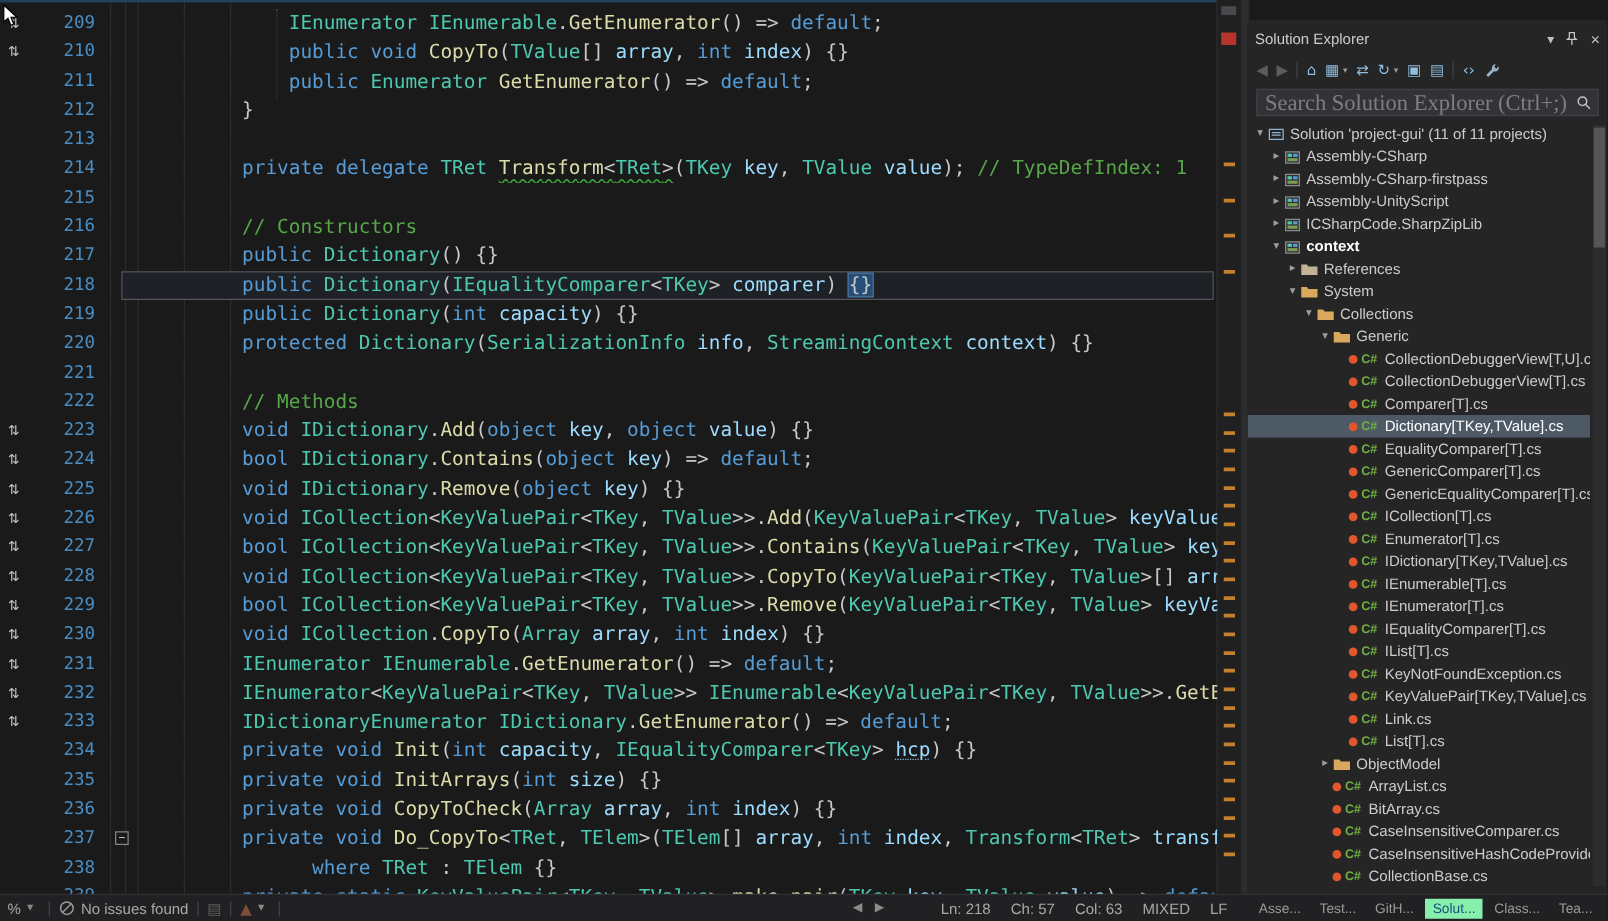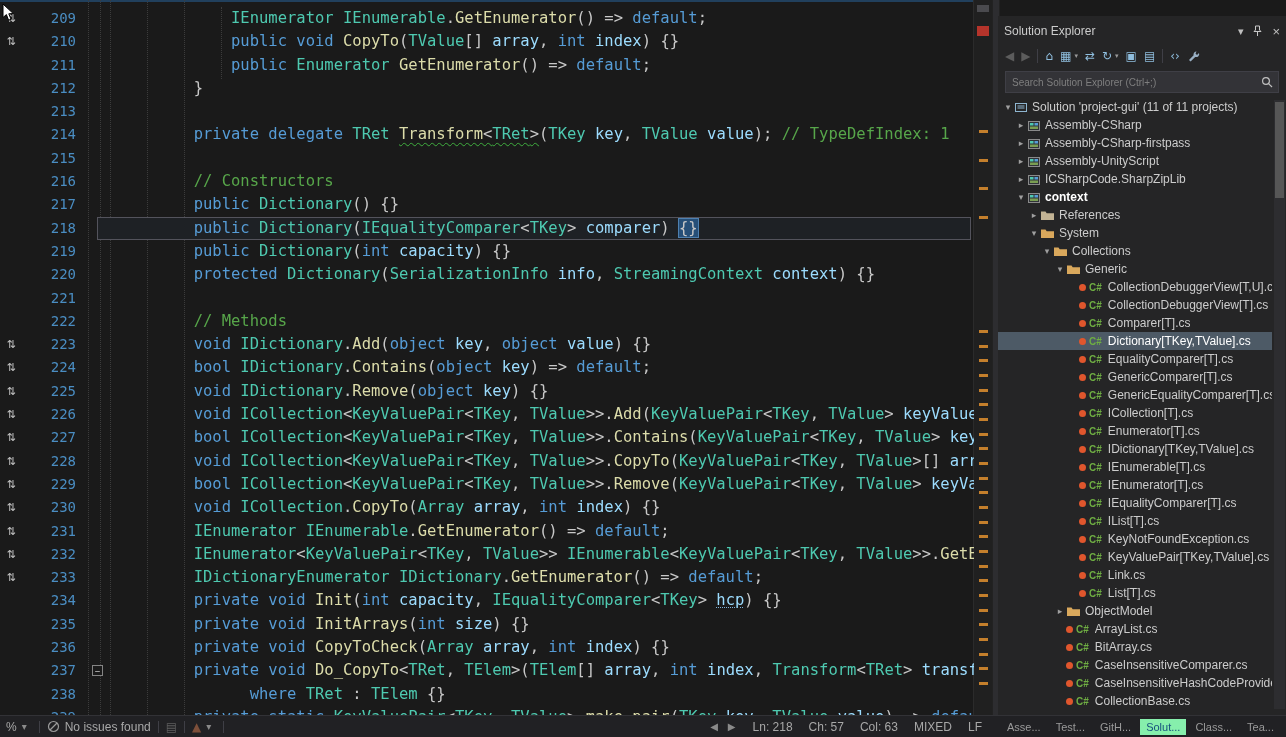--- a/index.html
+++ b/index.html
@@ -38,21 +38,21 @@
   .sb-title{height:26px;display:flex;align-items:center;padding:2px 6px 0 6px;}
   .sb-title .t{flex:1;color:#cccccc;}
   .sb-title .ic{color:#c0c0c0;margin-left:9px;font-size:11px;cursor:default;display:flex;align-items:center;}
   .sb-tools{height:24px;display:flex;align-items:center;gap:7px;padding:0 7px;}
   .sb-tools .ic{font-size:12px;color:#8fbede;display:flex;align-items:center;font-family:"DejaVu Sans",sans-serif;}
   .sb-tools .ic.dim{color:#5c5c5c;}
   .sb-tools .dd{font-size:7px;color:#9a9a9a;margin-left:-4px;}
   .tb-sep{width:1px;height:14px;background:#3f3f46;}
   .sb-search{margin:3px 7px 4px 7px;height:22px;position:relative;}
   .sb-search input{width:100%;height:22px;box-sizing:border-box;background:#333337;border:1px solid #3f3f46;color:#cccccc;
-    font-family:Liberation Sans, sans-serif;font-size:10px;padding:2px 24px 2px 6px;outline:none;}
+    font-family:Liberation Serif, serif;font-size:18px;padding:2px 24px 2px 6px;outline:none;}
   .sb-search input::placeholder{color:#7f7f7f;}
   .sb-search svg{position:absolute;right:6px;top:5px;}
   #tree{position:absolute;top:82px;left:0;right:14px;bottom:20px;overflow:hidden;}
   .trow{height:18px;display:flex;align-items:center;white-space:nowrap;}
   .trow.selected{background:#4d5a66;color:#ffffff;}
   .tarrow{flex:none;width:12px;text-align:center;font-size:9px;color:#9f9f9f;font-family:"DejaVu Sans",sans-serif;}
   .ticon{flex:none;margin-right:4px;display:flex;align-items:center;}
   .tlabel{overflow:hidden;}
   .trow.bold .tlabel{font-weight:bold;color:#ffffff;}
   .lockdot{width:7px;height:7px;border-radius:50%;background:#e0562d;display:inline-block;margin-right:3px;}
@@ -520,21 +520,21 @@
   <span class="sbi" style="margin-left:5px">No issues found</span>
   <span class="sb-sep"></span>
   <span class="sbi" style="color:#5f5f5f;font-family:'DejaVu Sans',sans-serif">▤</span>
   <span class="sb-sep"></span>
   <span class="sbi" style="color:#7d4f3a;font-family:'DejaVu Sans',sans-serif">▲</span>
   <span class="sbi arrbtn">▾</span>
   <span class="sb-sep"></span>
   <span class="spacer"></span>
   <span class="arrbtn">◀</span>
   <span class="arrbtn">▶</span>
-  <span class="sbi posgrp" style="margin-left:12px">
+  <span class="sbi posgrp" style="margin-left:40px">
     <span>Ln: 218</span>
     <span>Ch: 57</span>
     <span>Col: 63</span>
     <span>MIXED</span>
     <span>LF</span>
   </span>
   <span id="bottom-tabs">
       <span class="tab">Asse...</span>
       <span class="tab">Test...</span>
       <span class="tab">GitH...</span>

